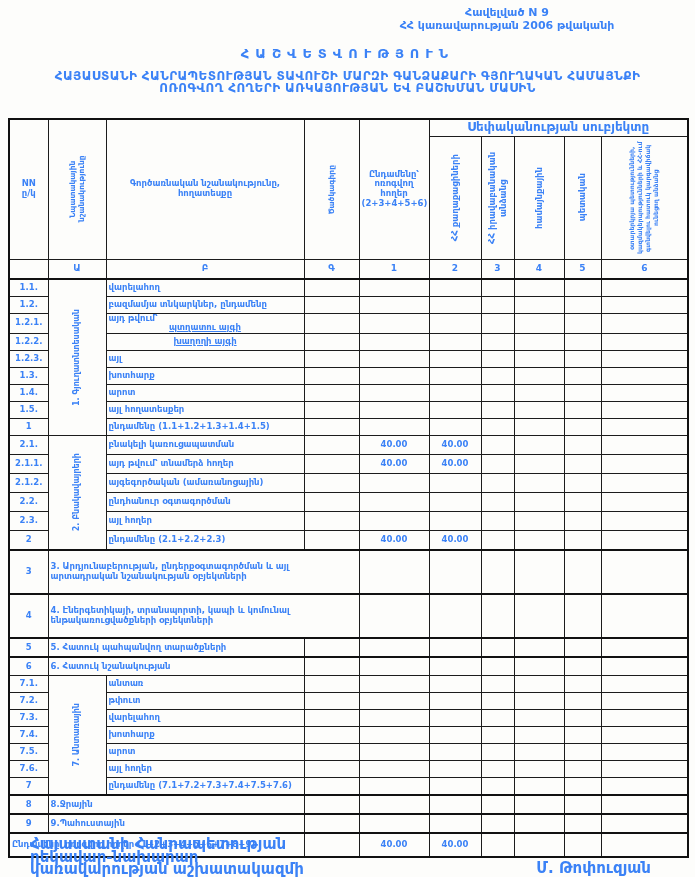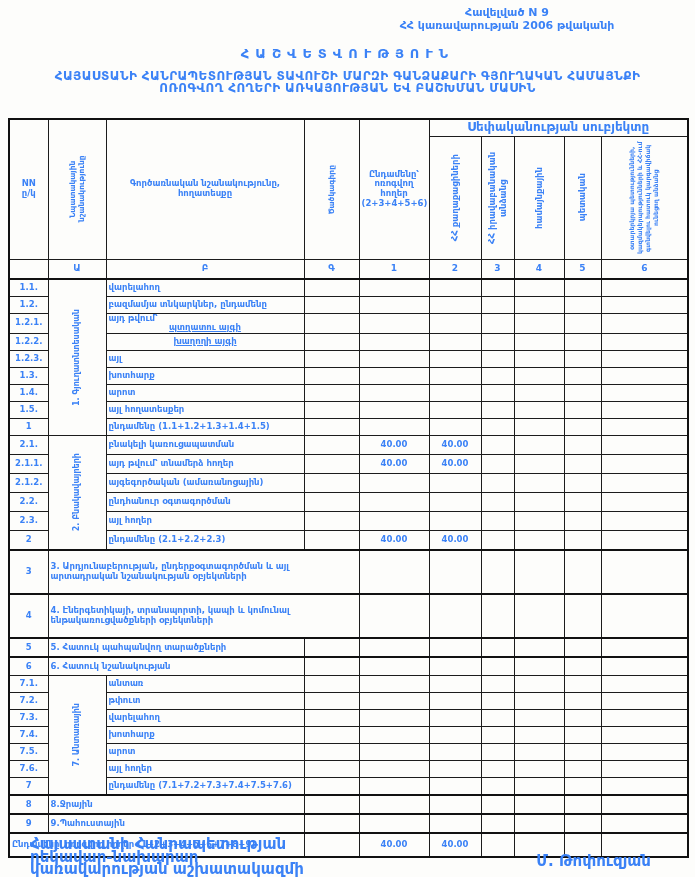--- a/index.html
+++ b/index.html
@@ -46,21 +46,21 @@
   .lblflex .ctr{flex:1 1 auto;text-align:center;text-decoration:underline;}
   tr.h16>td{height:16px;} tr.h17>td{height:17px;} tr.h18>td{height:18px;}
   tr.h42>td{height:42px;} tr.h22>td{height:22px;}
   tr.sect>td{border-top:2px solid #111;}
   td.wide3lbl{padding-left:4px;}
   td.grandlbl{text-align:left;}
   .footer{
     position:absolute;left:30px;top:838px;width:635px;
     font-size:15px;font-weight:bold;line-height:12.5px;
   }
-  .footer .sig{position:absolute;right:14px;top:17px;}
+  .footer .sig{position:absolute;right:14px;top:24px;}
   td.hdr-b{font-size:8.5px;}
   td.hdr-total{font-size:8px;line-height:1.3;}
 </style>
 </head>
 <body>
 
 <div class="page">
 
   <div class="appendix">
     <div>Հավելված N 9</div>

